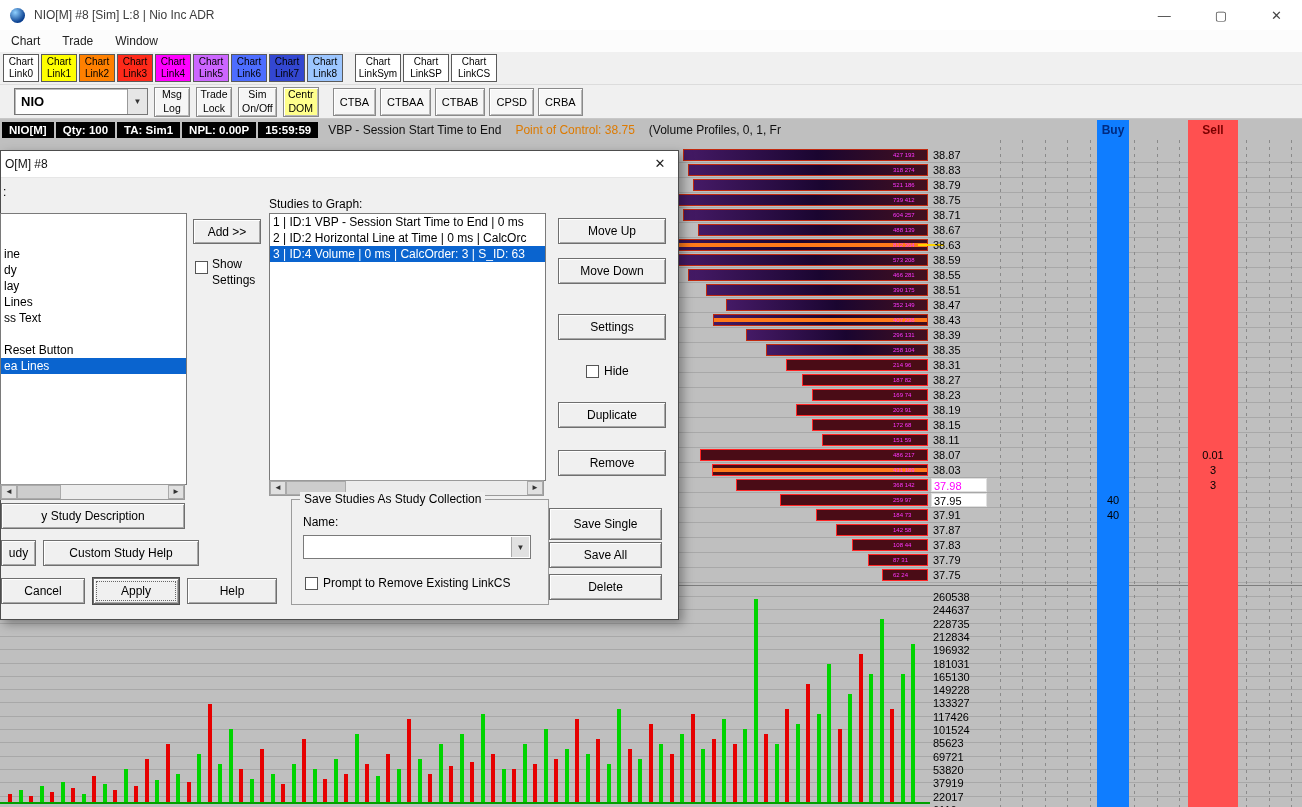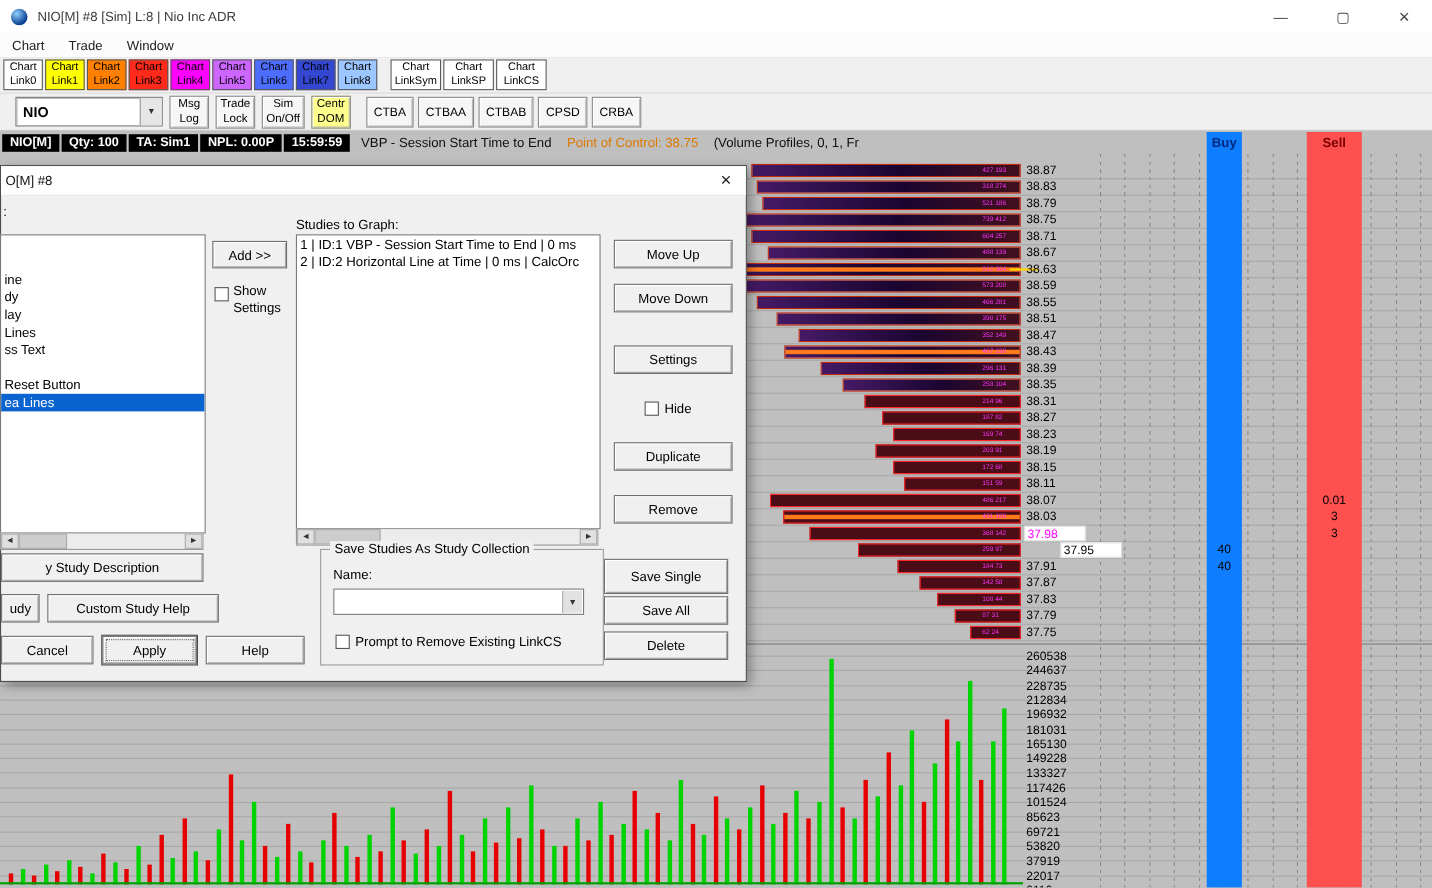--- a/index.html
+++ b/index.html
@@ -354,21 +354,21 @@
     <div class="plabel" style="top: 204px;">38.35</div>
     <div class="plabel" style="top: 219px;">38.31</div>
     <div class="plabel" style="top: 234px;">38.27</div>
     <div class="plabel" style="top: 249px;">38.23</div>
     <div class="plabel" style="top: 264px;">38.19</div>
     <div class="plabel" style="top: 279px;">38.15</div>
     <div class="plabel" style="top: 294px;">38.11</div>
     <div class="plabel" style="top: 309px;">38.07</div>
     <div class="plabel" style="top: 324px;">38.03</div>
     <div class="pricebox" style="top: 338px; color: rgb(255, 0, 255);">37.98</div>
-    <div class="pricebox" style="top: 353px; margin-left: 33px;">37.95</div>
+    <div class="pricebox" style="top: 353px;">37.95</div>
     <div class="plabel" style="top: 369px;">37.91</div>
     <div class="plabel" style="top: 384px;">37.87</div>
     <div class="plabel" style="top: 399px;">37.83</div>
     <div class="plabel" style="top: 414px;">37.79</div>
     <div class="plabel" style="top: 429px;">37.75</div>
     <div class="depthval" style="top: 354px; left: 1097px; width: 32px;">40</div>
     <div class="depthval" style="top: 369px; left: 1097px; width: 32px;">40</div>
     <div class="depthval" style="top: 309px; left: 1188px; width: 50px;">0.01</div>
     <div class="depthval" style="top: 324px; left: 1188px; width: 50px;">3</div>
     <div class="depthval" style="top: 339px; left: 1188px; width: 50px;">3</div>
@@ -505,20 +505,21 @@
   </div>
 
   <div class="btn" style="left:192px;top:68px;width:68px;height:25px">Add &gt;&gt;</div>
   <div class="cb" style="left:194px;top:110px"></div>
   <div class="dlabel" style="left:211px;top:106px;width:55px;white-space:normal;line-height:1.3">Show Settings</div>
 
   <div class="dlabel" style="left:268px;top:46px">Studies to Graph:</div>
   <div class="listbox" style="left:268px;top:62px;width:275px;height:266px">
       <div class="item">1 | ID:1  VBP - Session Start Time to End | 0 ms</div>
       <div class="item">2 | ID:2  Horizontal Line at Time | 0 ms | CalcOrc</div>
+      <div class="item sel">3 | ID:4  Volume | 0 ms | CalcOrder: 3 | S_ID: 63</div>
     </div>
   <div class="hscroll" style="left:268px;top:329px;width:275px">
     <span class="sarrow" style="left:0">◄</span>
     <span class="sthumb" style="left:16px;width:60px"></span>
     <span class="sarrow" style="right:0">►</span>
   </div>
 
   <div class="btn" style="left:557px;top:67px;width:108px;height:26px">Move Up</div>
   <div class="btn" style="left:557px;top:107px;width:108px;height:26px">Move Down</div>
   <div class="btn" style="left:557px;top:163px;width:108px;height:26px">Settings</div>

